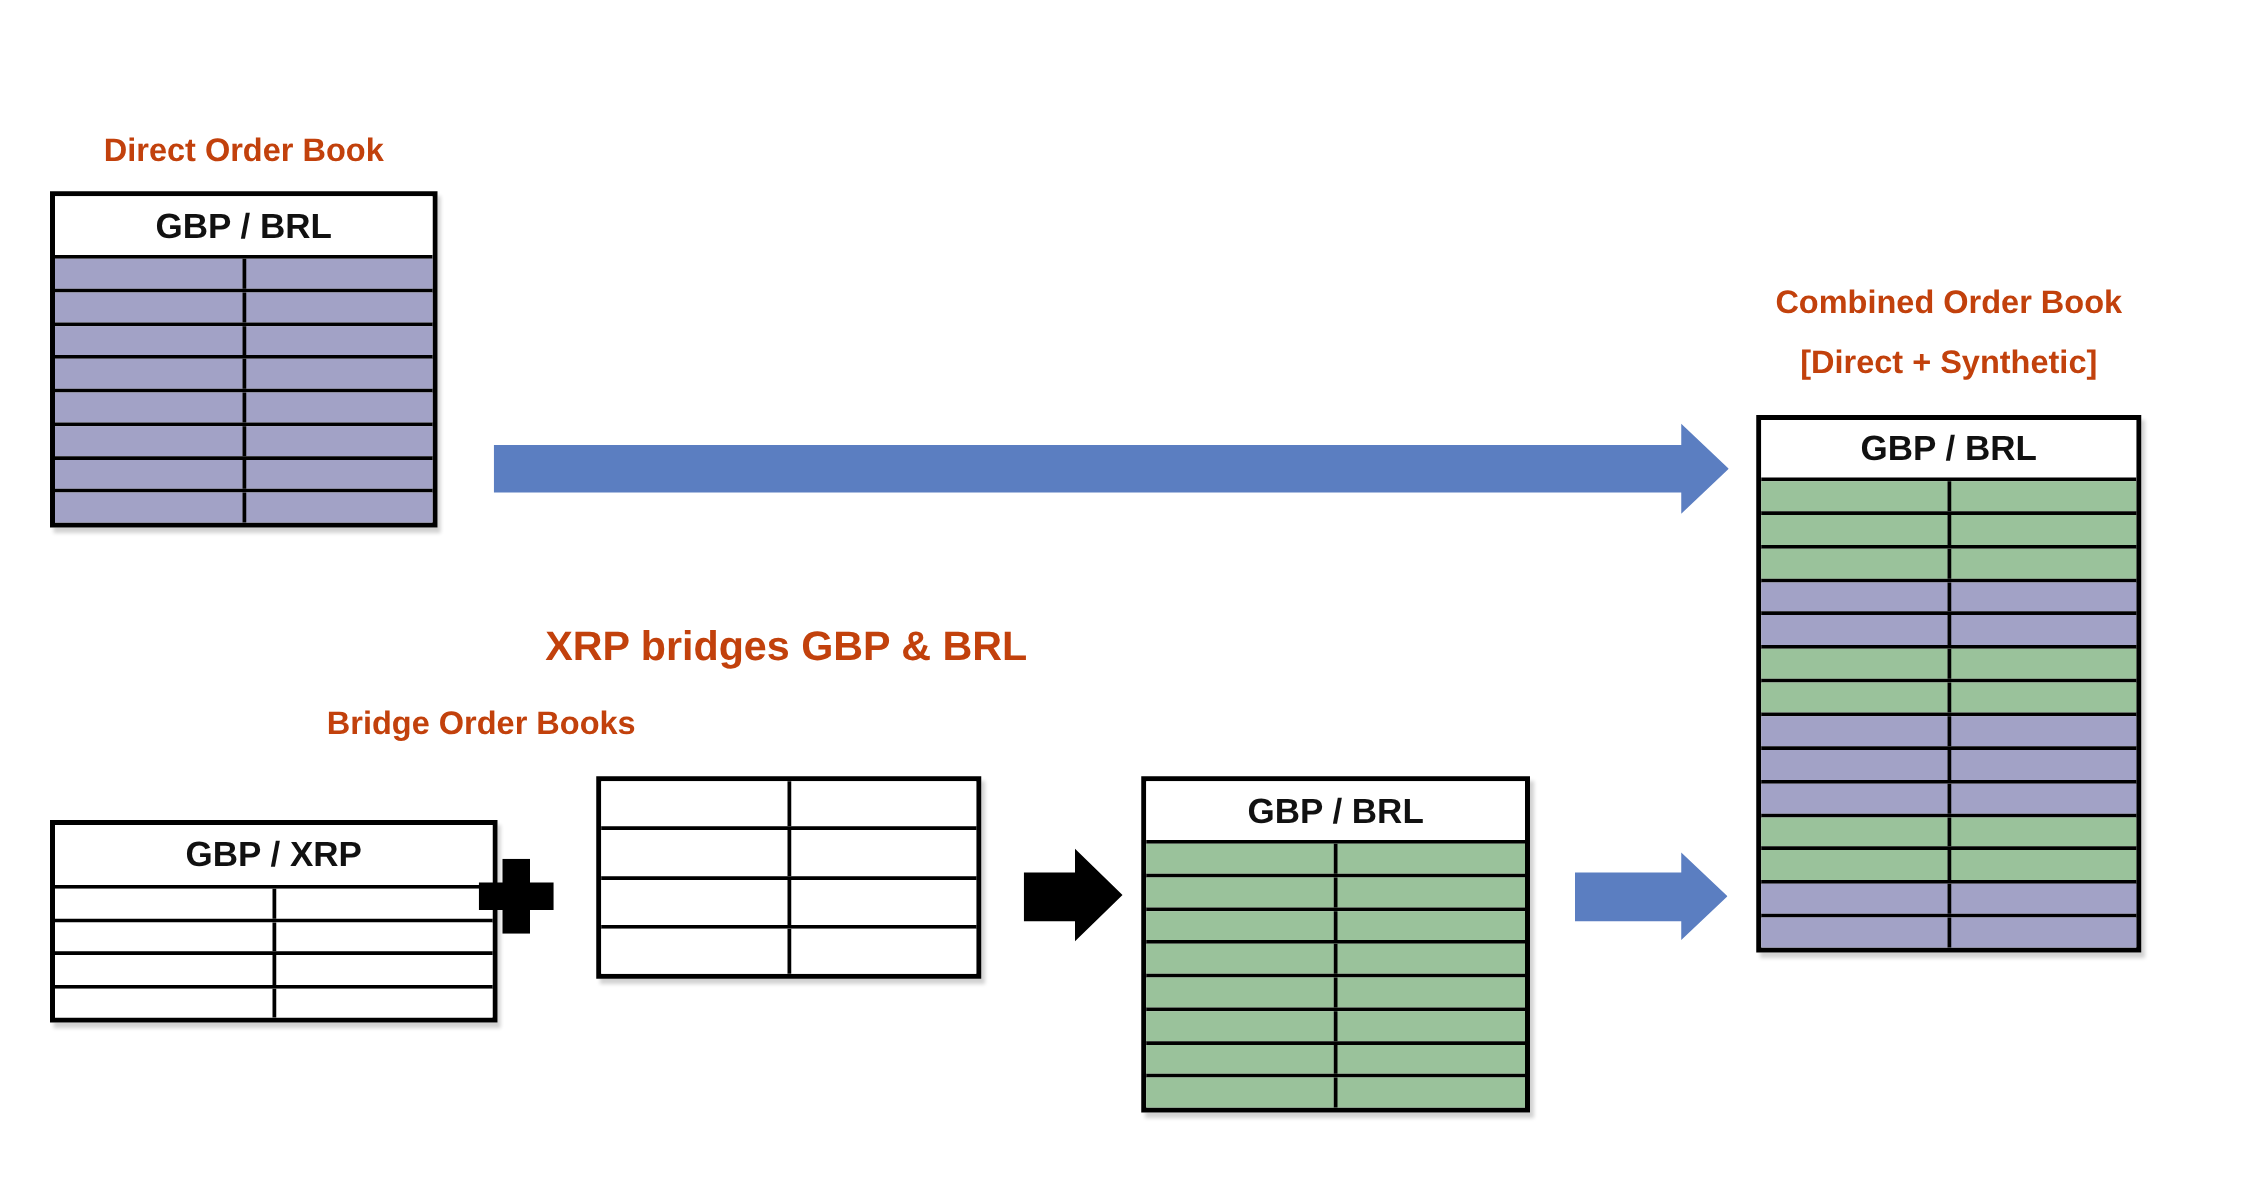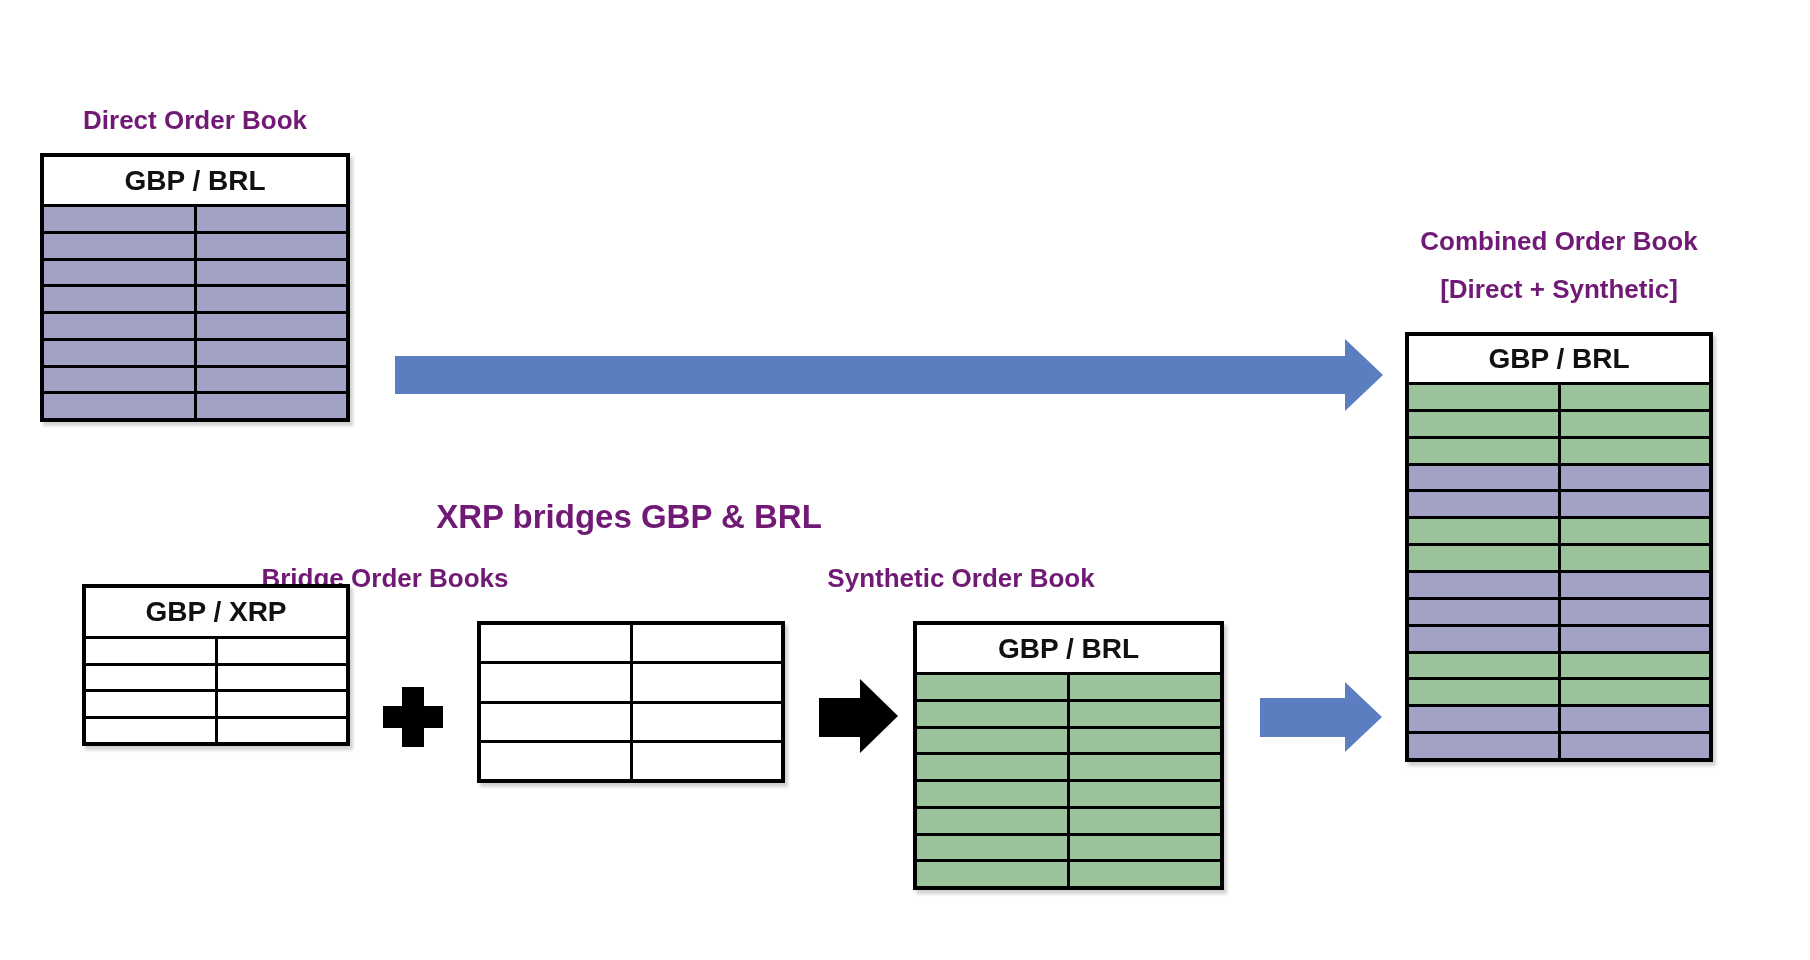--- a/index.html
+++ b/index.html
@@ -6,21 +6,21 @@
   .canvas{
     position:relative;width:1810px;height:960px;background:#ffffff;overflow:hidden;
     font-family:"Liberation Sans",sans-serif;color:#111;
   }
   .title{
     position:absolute;left:0;right:0;top:30px;text-align:center;
     font-size:57px;font-weight:bold;letter-spacing:1px;color:#111;
   }
   .lbl{
     position:absolute;transform:translateX(-50%);white-space:nowrap;
-    font-size:26px;font-weight:bold;color:#701a75;text-align:center;
+    font-size:26px;font-weight:bold;color:#c2410c;text-align:center;
   }
   .lbl-heading{font-size:33px;}
   .obook{
     position:absolute;background:#fff;border:4px solid #000;
     box-shadow:3px 4px 3px rgba(0,0,0,0.18);
     display:flex;flex-direction:column;box-sizing:border-box;
   }
   .obook-header{
     flex:0 0 auto;display:flex;align-items:center;justify-content:center;
     background:#fff;border-bottom:3px solid #000;
@@ -28,21 +28,21 @@
   }
   .obook-body{flex:1 1 auto;display:flex;flex-direction:column;}
   .obook-row{flex:1 1 0;display:flex;}
   .obook-row + .obook-row{border-top:3px solid #000;}
   .obook-cell{flex:1 1 0;}
   .obook-cell + .obook-cell{border-left:3px solid #000;}
   .icon-abs{position:absolute;display:block;}
   
   #tbl-direct      {left:40px;  top:153px; width:310px; height:269px;}
   #tbl-direct       .obook-header{height:47px;}
-  #tbl-bridge-left {left:40px;  top:584px; width:268px; height:162px;margin-left:42px;}
+  #tbl-bridge-left {left:40px;  top:656px; width:358px; height:162px;}
   #tbl-bridge-left  .obook-header{height:48px;}
   #tbl-bridge-right{left:477px; top:621px; width:308px; height:162px;}
   #tbl-bridge-right .obook-header{height:48px;}
   #tbl-synthetic   {left:913px; top:621px; width:311px; height:269px;}
   #tbl-synthetic    .obook-header{height:47px;}
   #tbl-combined    {left:1405px;top:332px; width:308px; height:430px;}
   #tbl-combined     .obook-header{height:46px;}
 </style>
 </head>
 <body>
@@ -140,21 +140,20 @@
           <div class="obook-cell" style="background: rgb(255, 255, 255);"></div>
           <div class="obook-cell" style="background: rgb(255, 255, 255);"></div>
         </div>
       </div>
     </div>
 
   <svg class="icon-abs" style="left:819px;top:678px;" width="80" height="76" viewBox="0 0 80 76">
     <polygon points="0,20 41,20 41,1 79,38 41,75 41,59 0,59" fill="#000000"></polygon>
   </svg>
 
-  <div class="lbl" style="left:961px;top:563px;">Synthetic Order Book</div>
   <div class="obook" id="tbl-synthetic">
       <div class="obook-header">GBP / BRL</div>
       <div class="obook-body">
         <div class="obook-row">
           <div class="obook-cell" style="background: rgb(154, 194, 155);"></div>
           <div class="obook-cell" style="background: rgb(154, 194, 155);"></div>
         </div>
         <div class="obook-row">
           <div class="obook-cell" style="background: rgb(154, 194, 155);"></div>
           <div class="obook-cell" style="background: rgb(154, 194, 155);"></div>

